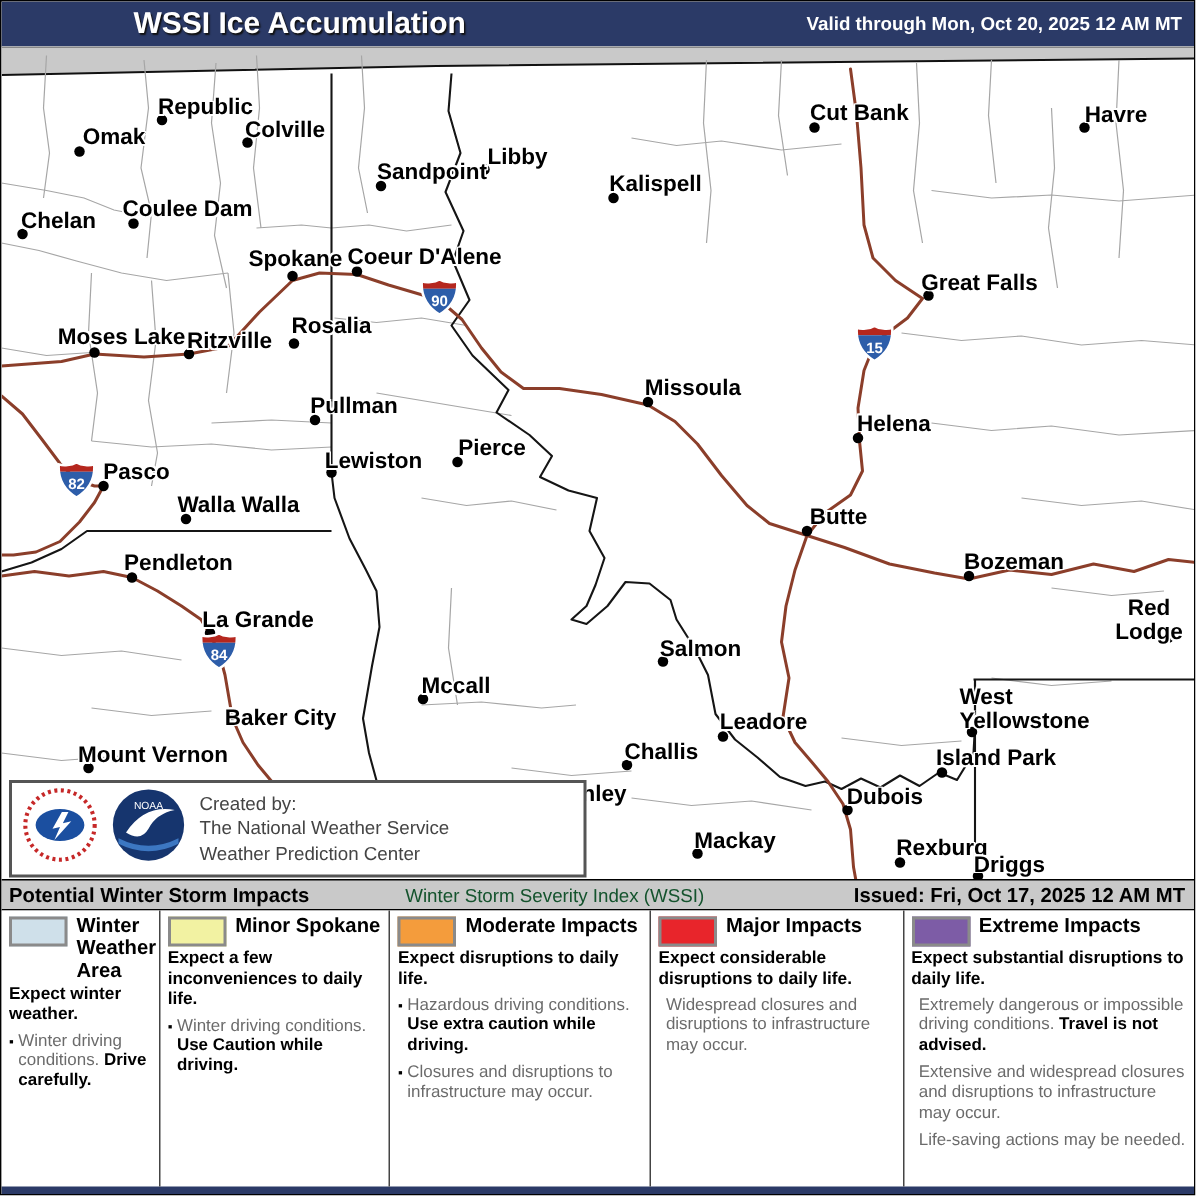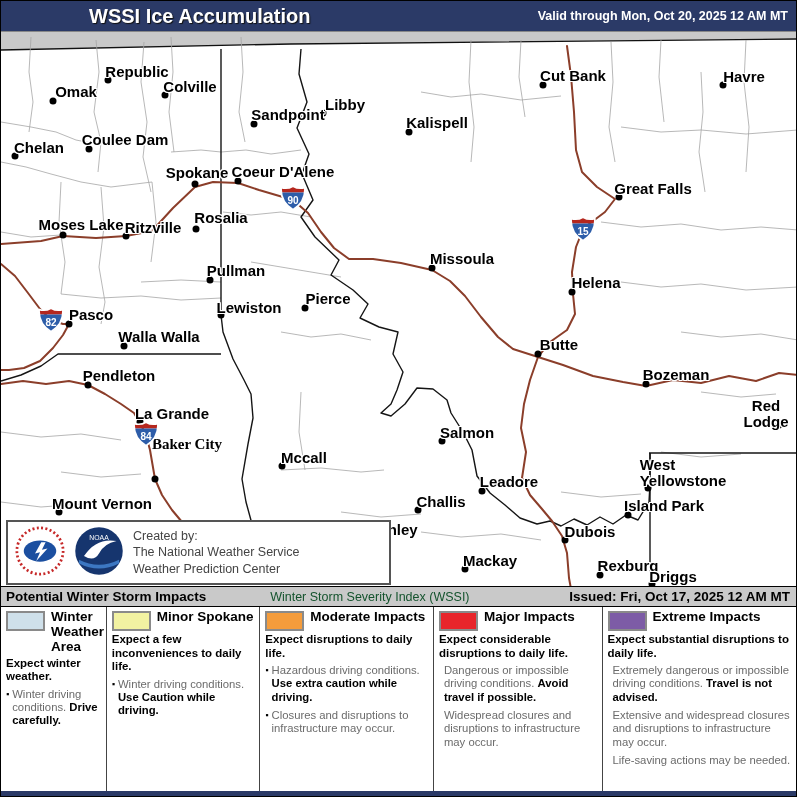--- a/index.html
+++ b/index.html
@@ -199,21 +199,21 @@
       <div class="clabel" style="left: 248px; top: 276px;">Lewiston</div>
       <div class="dot" style="left: 68px; top: 292px;"></div>
       <div class="clabel" style="left: 90px; top: 283px;">Pasco</div>
       <div class="dot" style="left: 123px; top: 314px;"></div>
       <div class="clabel" style="left: 158px; top: 305px;">Walla Walla</div>
       <div class="dot" style="left: 87px; top: 353px;"></div>
       <div class="clabel" style="left: 118px; top: 344px;">Pendleton</div>
       <div class="dot" style="left: 139px; top: 390px;"></div>
       <div class="clabel" style="left: 171px; top: 382px;">La Grande</div>
       <div class="dot" style="left: 154px; top: 447px;"></div>
-      <div class="clabel" style="left: 186px; top: 413px; font-family: Liberation Serif, serif;">Baker City</div>
+      <div class="clabel" style="left: 186px; top: 447px;">Baker City</div>
       <div class="dot" style="left: 58px; top: 480px;"></div>
       <div class="clabel" style="left: 101px; top: 472px;">Mount Vernon</div>
       <div class="dot" style="left: 281px; top: 434px;"></div>
       <div class="clabel" style="left: 303px; top: 426px;">Mccall</div>
       <div class="dot" style="left: 441px; top: 409px;"></div>
       <div class="clabel" style="left: 466px; top: 401px;">Salmon</div>
       <div class="dot" style="left: 417px; top: 478px;"></div>
       <div class="clabel" style="left: 440px; top: 470px;">Challis</div>
       <div class="dot" style="left: 368px; top: 502px;"></div>
       <div class="clabel" style="left: 390px; top: 498px;">Stanley</div>
@@ -328,23 +328,20 @@
           <span class="runs"><span class="rg">Closures and disruptions to infrastructure may occur.</span></span>
         </div>
       </div>
       <div class="lcol">
         <div class="lhead">
           <span class="swatch" style="background: rgb(232, 37, 43);"></span>
           <span class="ltitle">Major Impacts</span>
         </div>
         <div class="llead">Expect considerable disruptions to daily life.</div>
         <div class="litem nb">
-          <span class="runs"><span class="rg">Dangerous or impossible driving conditions. </span><span class="rb">Avoid travel if possible.</span></span>
-        </div>
-        <div class="litem nb">
           <span class="runs"><span class="rg">Widespread closures and disruptions to infrastructure may occur.</span></span>
         </div>
       </div>
       <div class="lcol">
         <div class="lhead">
           <span class="swatch" style="background: rgb(125, 92, 166);"></span>
           <span class="ltitle">Extreme Impacts</span>
         </div>
         <div class="llead">Expect substantial disruptions to daily life.</div>
         <div class="litem nb">

